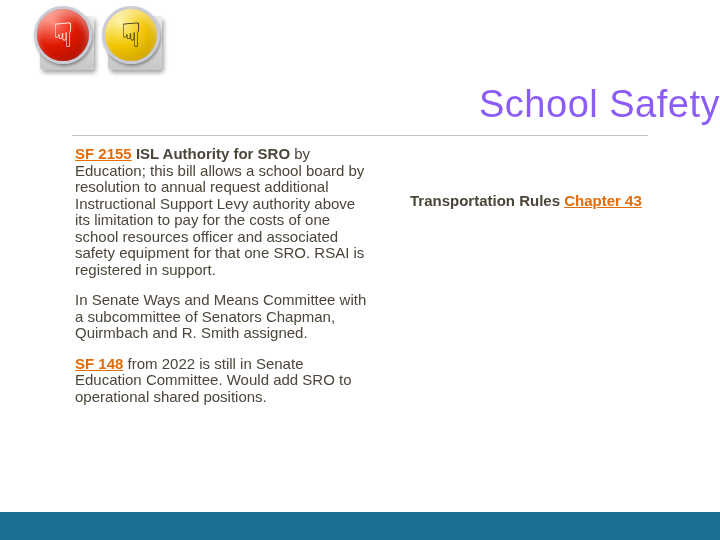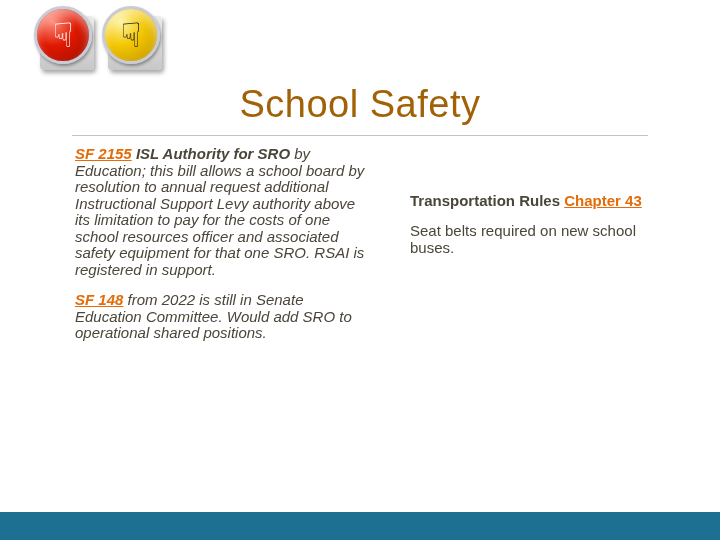--- a/index.html
+++ b/index.html
@@ -13,24 +13,24 @@
     font-family: "Liberation Sans", sans-serif;
     margin: 0 auto;
   }
 
   
   .title {
     position: absolute;
     top: 84px;
     left: 0;
     width: 100%;
-    text-align: center;
+    text-align: right;
     font-size: 38px;
     line-height: 1.1;
-    color: #a16207;
+    color: #8b5cf6;
     letter-spacing: 0.5px;
   }
   .divider {
     position: absolute;
     top: 135px;
     left: 72px;
     width: 576px;
     height: 1px;
     background: #C7C3BA;
   }
@@ -38,21 +38,21 @@
   
   .left-col {
     position: absolute;
     left: 75px;
     top: 146px;
     width: 292px;
     color: #4B4639;
     font-size: 15px;
     line-height: 16.5px;
   }
-  .left-col p { margin: 0 0 14px 0; font-style: italic; }
+  .left-col p { margin: 0 0 14px 0; }
 
   .right-col {
     position: absolute;
     left: 410px;
     top: 156px;
     width: 272px;
     color: #4B4639;
     font-size: 15px;
     line-height: 17px;
     margin-top: 36px;
@@ -132,30 +132,30 @@
   <div class="title">School Safety</div>
   <div class="divider"></div>
 
   <div class="left-col">
     <p>
       <a class="link">SF 2155</a>
       <span class="bold">ISL Authority for SRO</span>
       <span>by Education; this bill allows a school board by resolution to annual request additional Instructional Support Levy authority above its limitation to pay for the costs of one school resources officer and associated safety equipment for that one SRO. RSAI is registered in support.</span>
     </p>
     <p>
+      <span>In Senate Ways and Means Committee with a subcommittee of Senators Chapman, Quirmbach and R. Smith assigned.</span>
+    </p>
+    <p>
       <a class="link">SF 148</a>
       <span>from 2022 is still in Senate Education Committee.  Would add SRO to operational shared positions.</span>
     </p>
   </div>
 
   <div class="right-col">
     <p>
       <span class="bold">Transportation Rules</span>
       <a class="link">Chapter 43</a>
     </p>
-    <p>
-      <span>Seat belts required on new school buses.</span>
-    </p>
   </div>
 
   <div class="footer-bar"></div>
 
 </div>
 
 </body></html>

